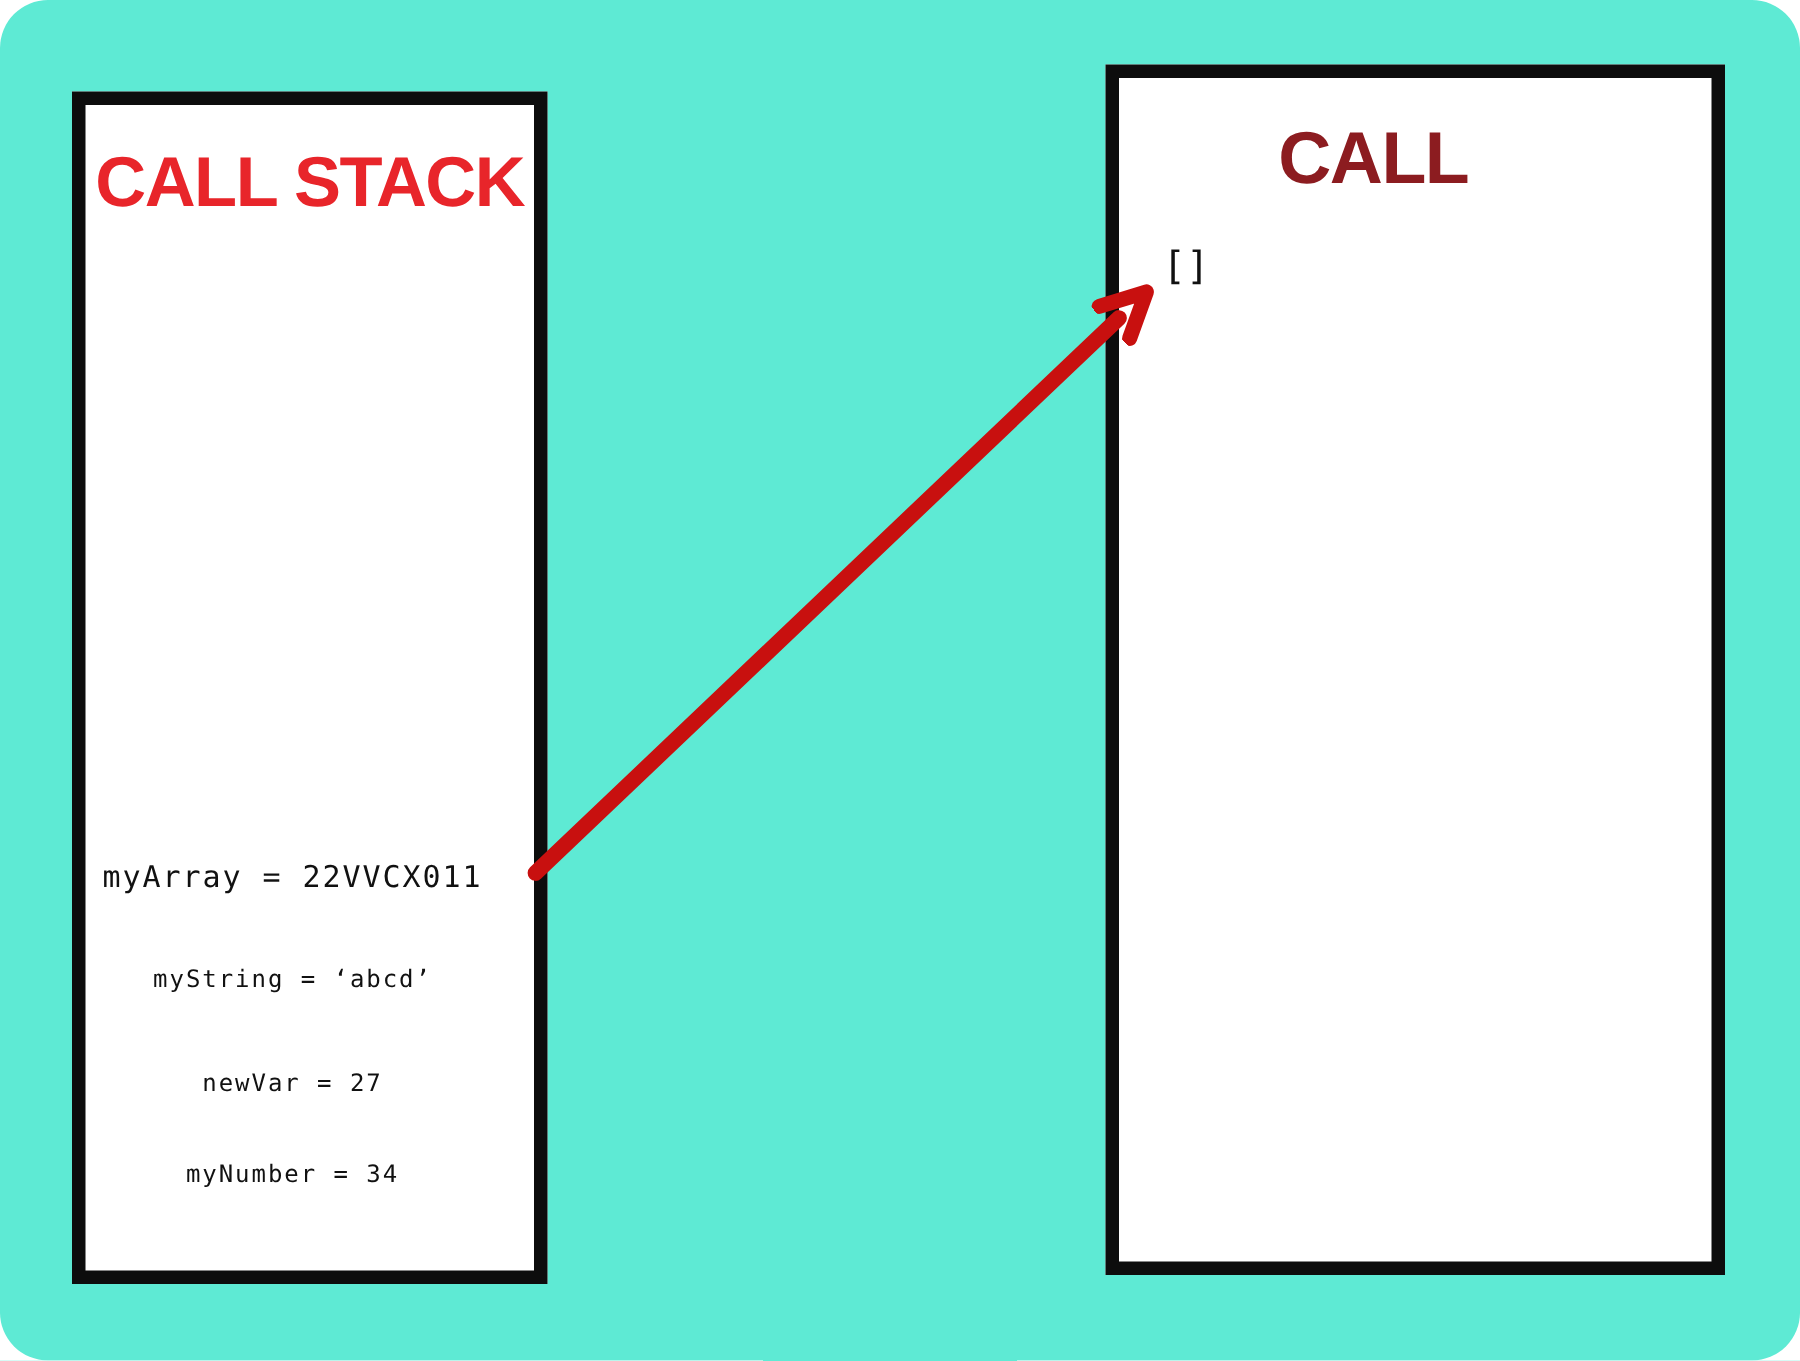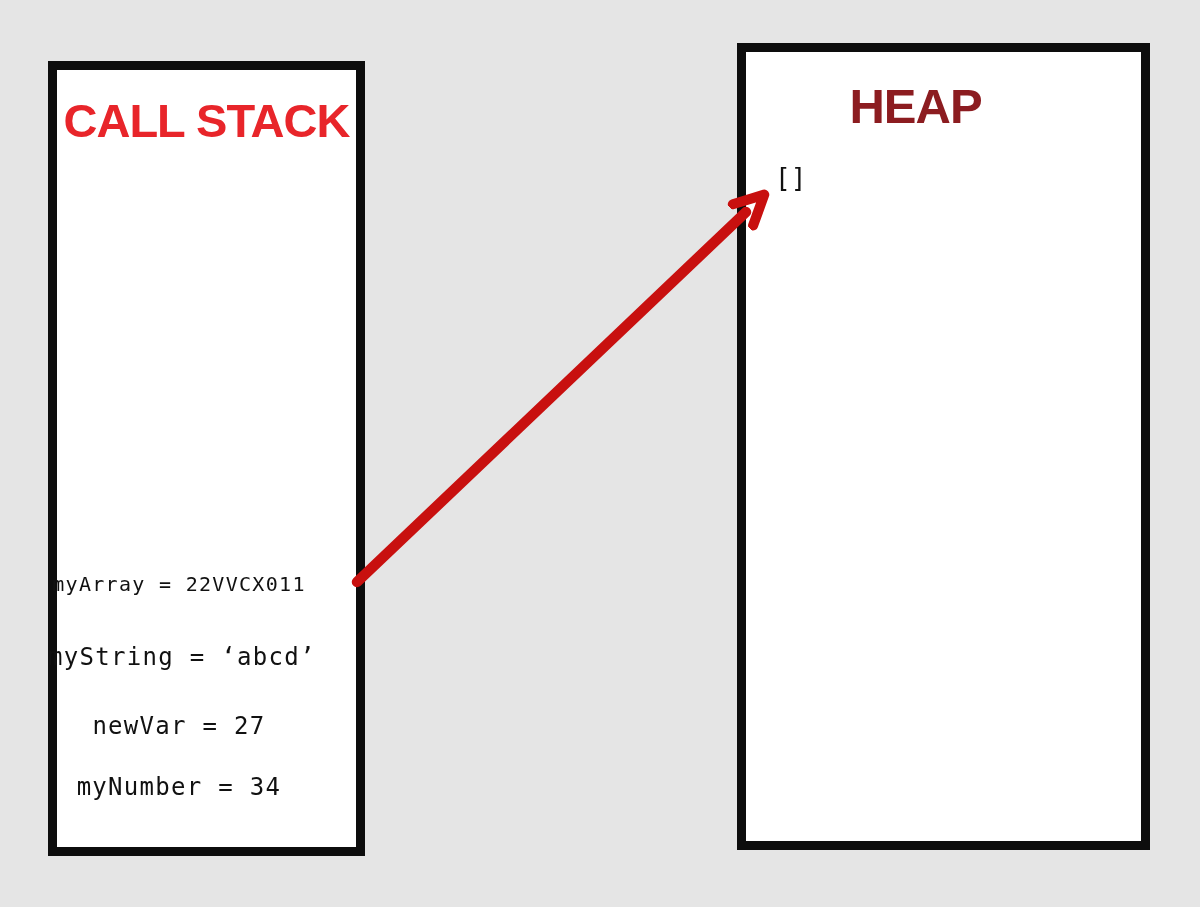--- a/index.html
+++ b/index.html
@@ -4,23 +4,24 @@
 <style>
   html, body {
     margin: 0;
     padding: 0;
     background: #ffffff;
   }
   .canvas {
     position: relative;
     width: 1200px;
     height: 907px;
-    background: #e5e5e5;
+    background: #5eead4;
     overflow: hidden;
     font-family: "Liberation Sans", sans-serif;
+    border-radius: 32px;
   }
   .memBox {
     position: absolute;
     border: 9px solid #0d0d0d;
     background: #ffffff;
     box-sizing: border-box;
   }
   .stack-box {
     left: 48px;
     top: 61px;
@@ -51,31 +52,31 @@
   .heap-title {
     left: 737px;
     width: 413px;
     top: 82px;
     font-size: 49px;
     color: #8c1c20;
     transform: translateX(-28px);
   }
   .stack-var {
     position: absolute;
-    left: 48px;
+    left: 64px;
     width: 262px;
     text-align: center;
     font-family: "DejaVu Sans Mono", monospace;
     color: #111111;
     letter-spacing: 1.3px;
     line-height: 1;
     white-space: nowrap;
   }
   .var-small { font-size: 20px; }
-  .var-normal { font-size: 24px; }
+  .var-normal { font-size: 16px; }
   .var-myarray  { top: 574px; }
   .var-mystring { top: 645px; }
   .var-newvar   { top: 714px; }
   .var-mynumber { top: 775px; }
   .heap-object {
     position: absolute;
     left: 775px;
     top: 165px;
     font-family: "DejaVu Sans Mono", monospace;
     font-size: 26px;
@@ -98,21 +99,21 @@
 
   <div class="memBox stack-box"></div>
   <div class="box-title stack-title">CALL STACK</div>
 
   <div class="stack-var var-small var-myarray">myArray = 22VVCX011</div>
   <div class="stack-var var-normal var-mystring">myString = ‘abcd’</div>
   <div class="stack-var var-normal var-newvar">newVar = 27</div>
   <div class="stack-var var-normal var-mynumber">myNumber = 34</div>
 
   <div class="memBox heap-box"></div>
-  <div class="box-title heap-title">HEAP</div>
+  <div class="box-title heap-title">CALL</div>
 
   <div class="heap-object">[]</div>
 
   <svg class="arrow-layer" viewBox="0 0 1200 907" xmlns="http://www.w3.org/2000/svg">
     <defs>
       <marker id="arrowhead" viewBox="0 0 10 10" refX="2" refY="5" markerWidth="4" markerHeight="4" markerUnits="strokeWidth" orient="auto">
         <path d="M1,1.5 L8,5 L1,8.5" fill="none" stroke="#c8100f" stroke-width="2.4" stroke-linecap="round" stroke-linejoin="round"></path>
       </marker>
     </defs>
     <line x1="357" y1="582" x2="746" y2="212" stroke="#c8100f" stroke-width="10.5" stroke-linecap="round" marker-end="url(#arrowhead)"></line>

